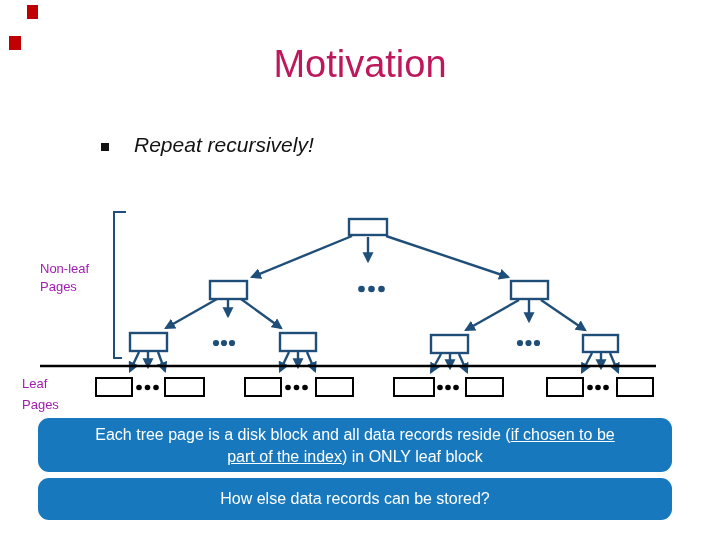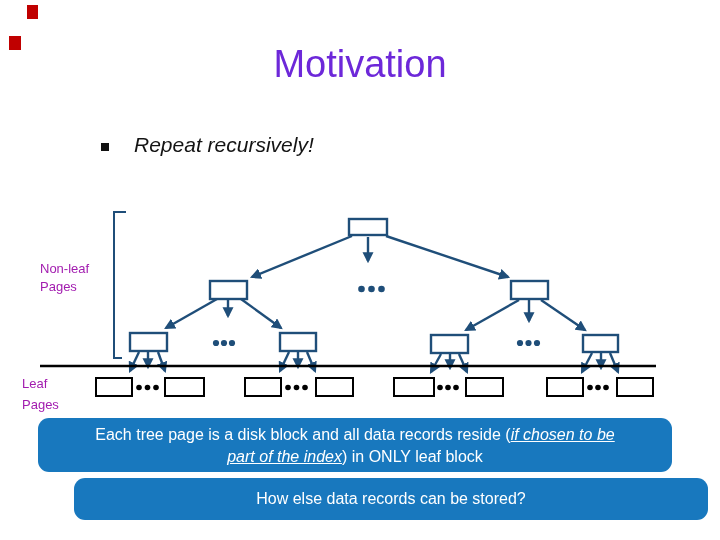--- a/index.html
+++ b/index.html
@@ -3,21 +3,21 @@
 <meta charset="utf-8">
 <style>
   html,body{margin:0;padding:0;background:#ffffff;}
   #slide{
     position:relative;width:720px;height:540px;background:#ffffff;overflow:hidden;
     font-family:"Liberation Sans",sans-serif;color:#000;
   }
   .abs{position:absolute;}
   #title{
     left:0;top:42px;width:720px;text-align:center;
-    font-size:38px;line-height:44px;color:#6d28d9;letter-spacing:0px;
+    font-size:38px;line-height:44px;color:#be185d;letter-spacing:0px;
   }
   #bullet-marker{
     left:101px;top:143px;width:8px;height:8px;background:#111;
   }
   #bullet-text{
     left:134px;top:131px;font-size:21px;line-height:28px;color:#141414;font-style:italic;
   }
   .red-mark{background:#C00000;}
   #red-mark-1{left:27px;top:5px;width:11px;height:14px;}
   #red-mark-2{left:9px;top:36px;width:12px;height:14px;}
@@ -25,22 +25,22 @@
     color:#a21caf;font-size:13px;
   }
   #nonleaf-label{left:40px;top:260px;line-height:18px;}
   #leaf-label{left:22px;top:373px;line-height:21px;}
   #tree-svg{left:0;top:0;width:720px;height:540px;}
   .callout{
     left:38px;width:634px;background:#1878BE;border-radius:11px;
     color:#ffffff;text-align:center;box-sizing:border-box;
   }
   #callout-primary{top:418px;height:54px;padding-top:6px;font-size:16px;line-height:22px;}
-  #callout-secondary{top:478px;height:42px;display:flex;align-items:center;justify-content:center;font-size:16px;margin-left:36px;}
-  .emph{font-style:italic;text-decoration:underline;}
+  #callout-secondary{top:478px;height:42px;display:flex;align-items:center;justify-content:center;font-size:16px;}
+  .emph{text-decoration:underline;}
 </style>
 </head>
 <body>
 
 <div id="slide">
 
   <div id="red-mark-1" class="abs red-mark"></div>
   <div id="red-mark-2" class="abs red-mark"></div>
 
   <div id="title" class="abs">Motivation</div>

